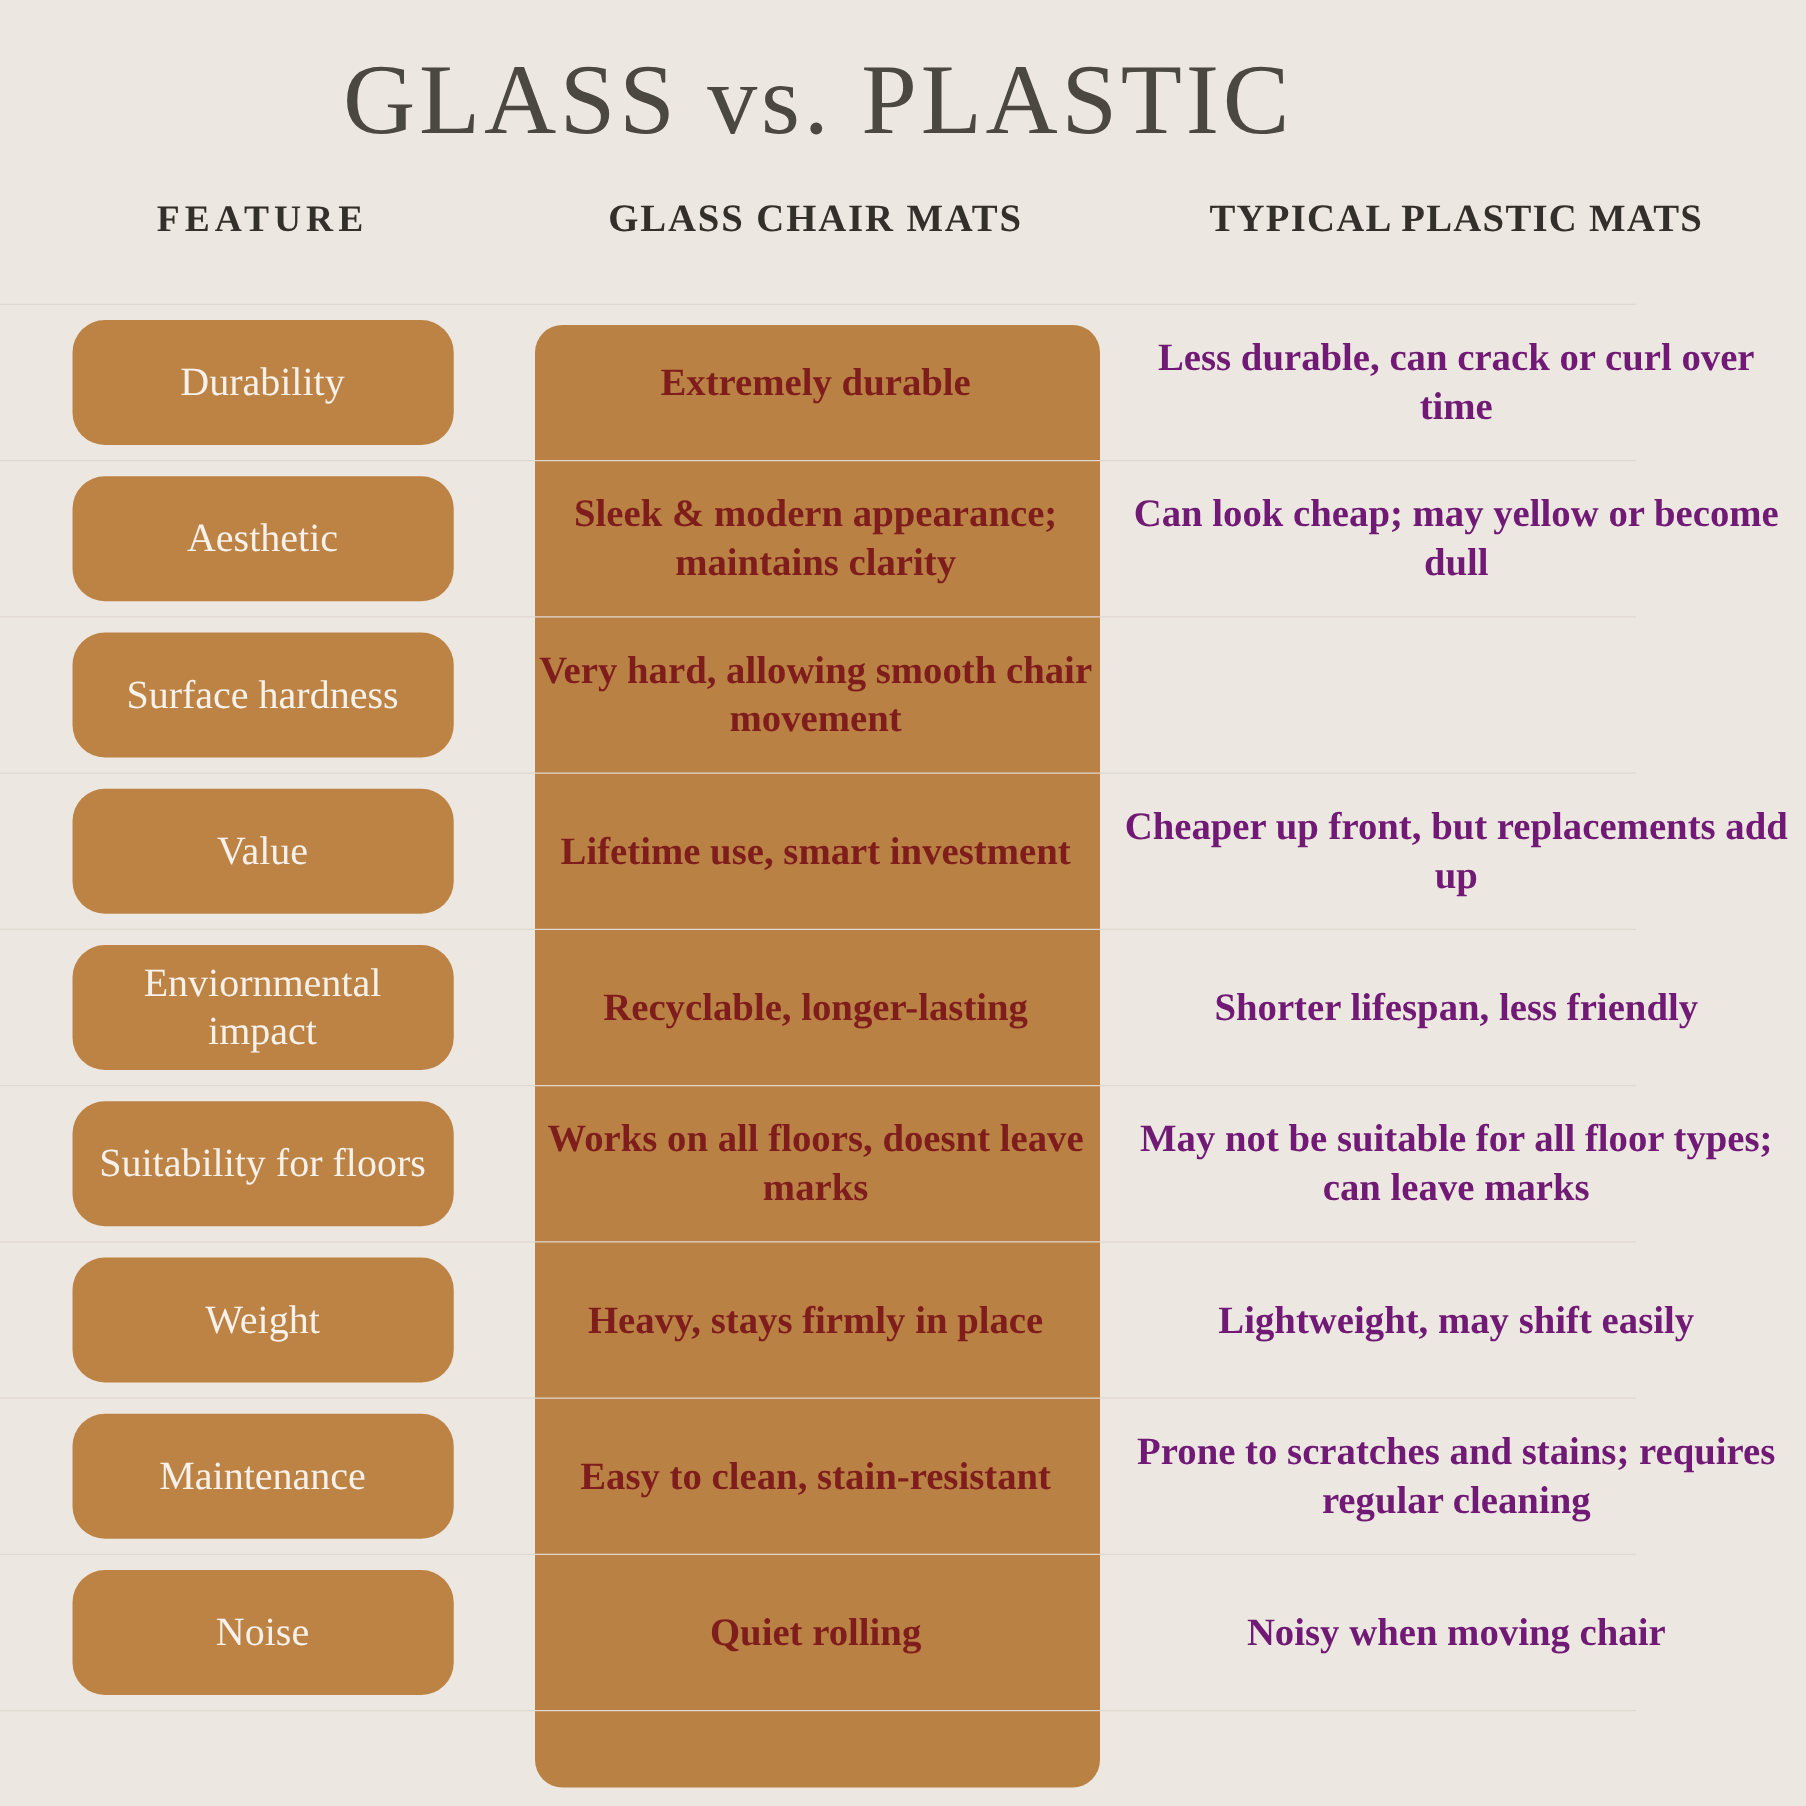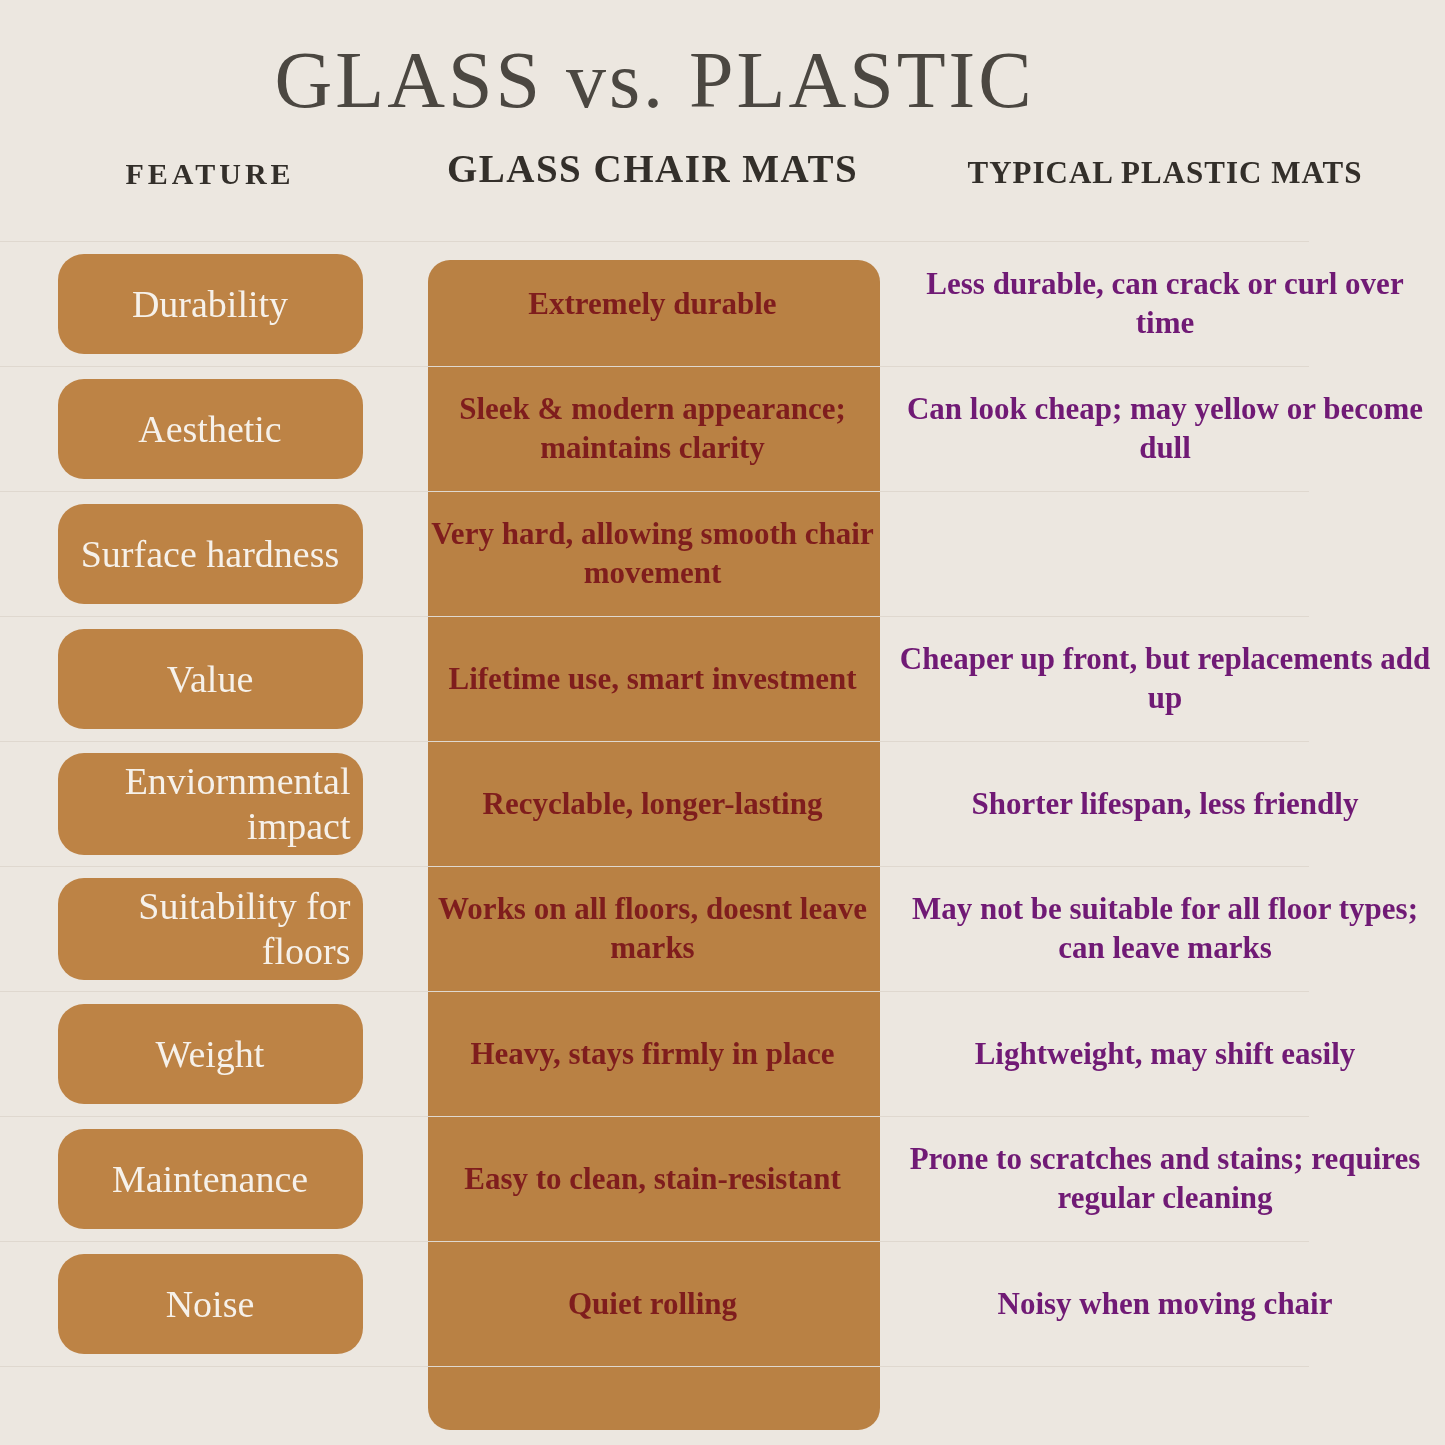--- a/index.html
+++ b/index.html
@@ -32,32 +32,32 @@
     padding-top: 38px;
     font-weight: 400;
     line-height: 1.05;
   }
 
   
   .col-headers {
     display: grid;
     grid-template-columns: 420px 465px 560px;
     align-items: end;
-    margin-top: 24px;
+    margin-top: 35px;
   }
   .col-head {
     text-align: center;
     font-family: "Liberation Serif", serif;
     font-weight: 700;
     color: #332f2a;
     letter-spacing: 2.5px;
     font-size: 31px;
   }
   .col-head.feature { font-size: 30px; letter-spacing: 4px; }
-  .col-head.glass { font-size: 39px; letter-spacing: 1.5px; }
+  .col-head.glass { font-size: 31px; letter-spacing: 1.5px; }
   .col-head.plastic { font-size: 31px; letter-spacing: 1px; }
 
   
   .glass-band {
     position: absolute;
     left: 428px;
     top: 260px;
     width: 452px;
     height: 1170px;
     background: #b98144;
@@ -92,25 +92,25 @@
     justify-content: center;
     align-items: center;
   }
   .pill {
     width: 305px;
     min-height: 100px;
     background: #bd8345;
     border-radius: 26px;
     color: #f6f1ea;
     font-family: "Liberation Serif", serif;
-    font-size: 38px;
+    font-size: 32px;
     display: flex;
     align-items: center;
     justify-content: center;
-    text-align: right;
+    text-align: center;
     line-height: 1.18;
     padding: 6px 12px;
     box-sizing: border-box;
   }
 
   
   .cell-glass {
     color: #7f1d1d;
     font-family: "Liberation Serif", serif;
     font-weight: 700;

